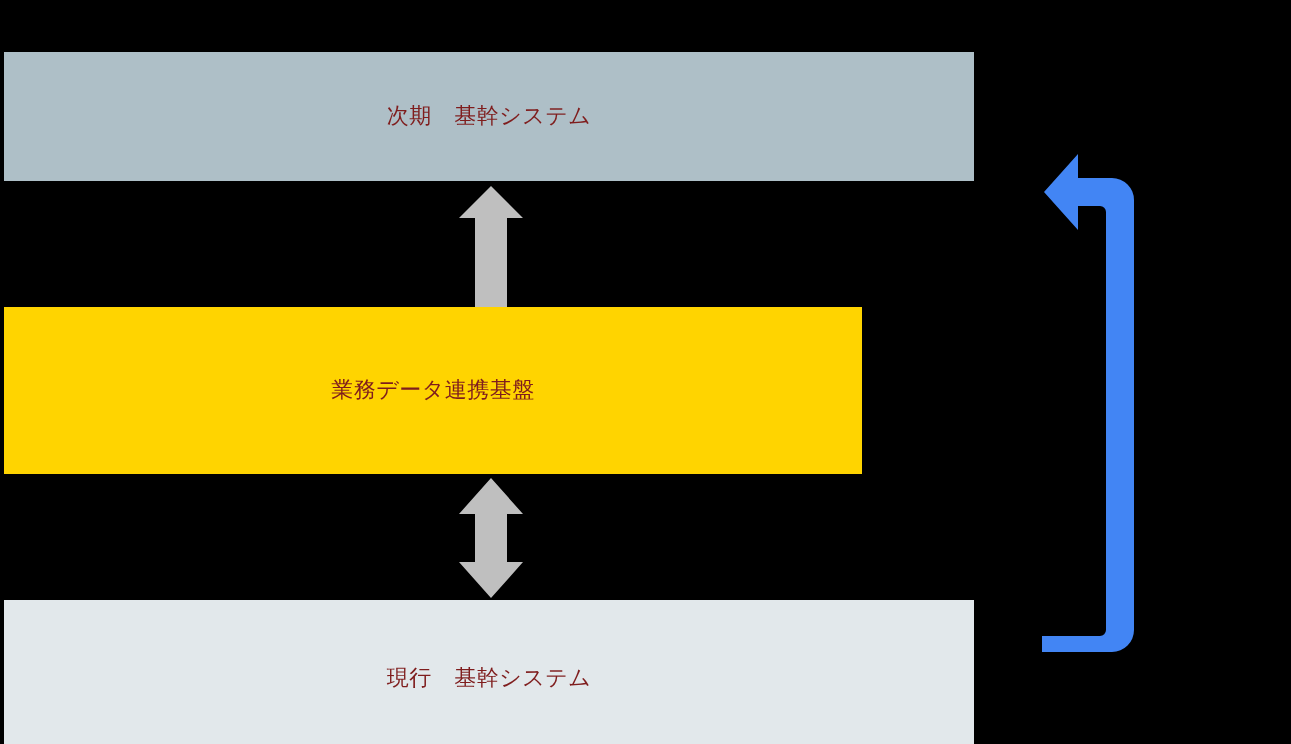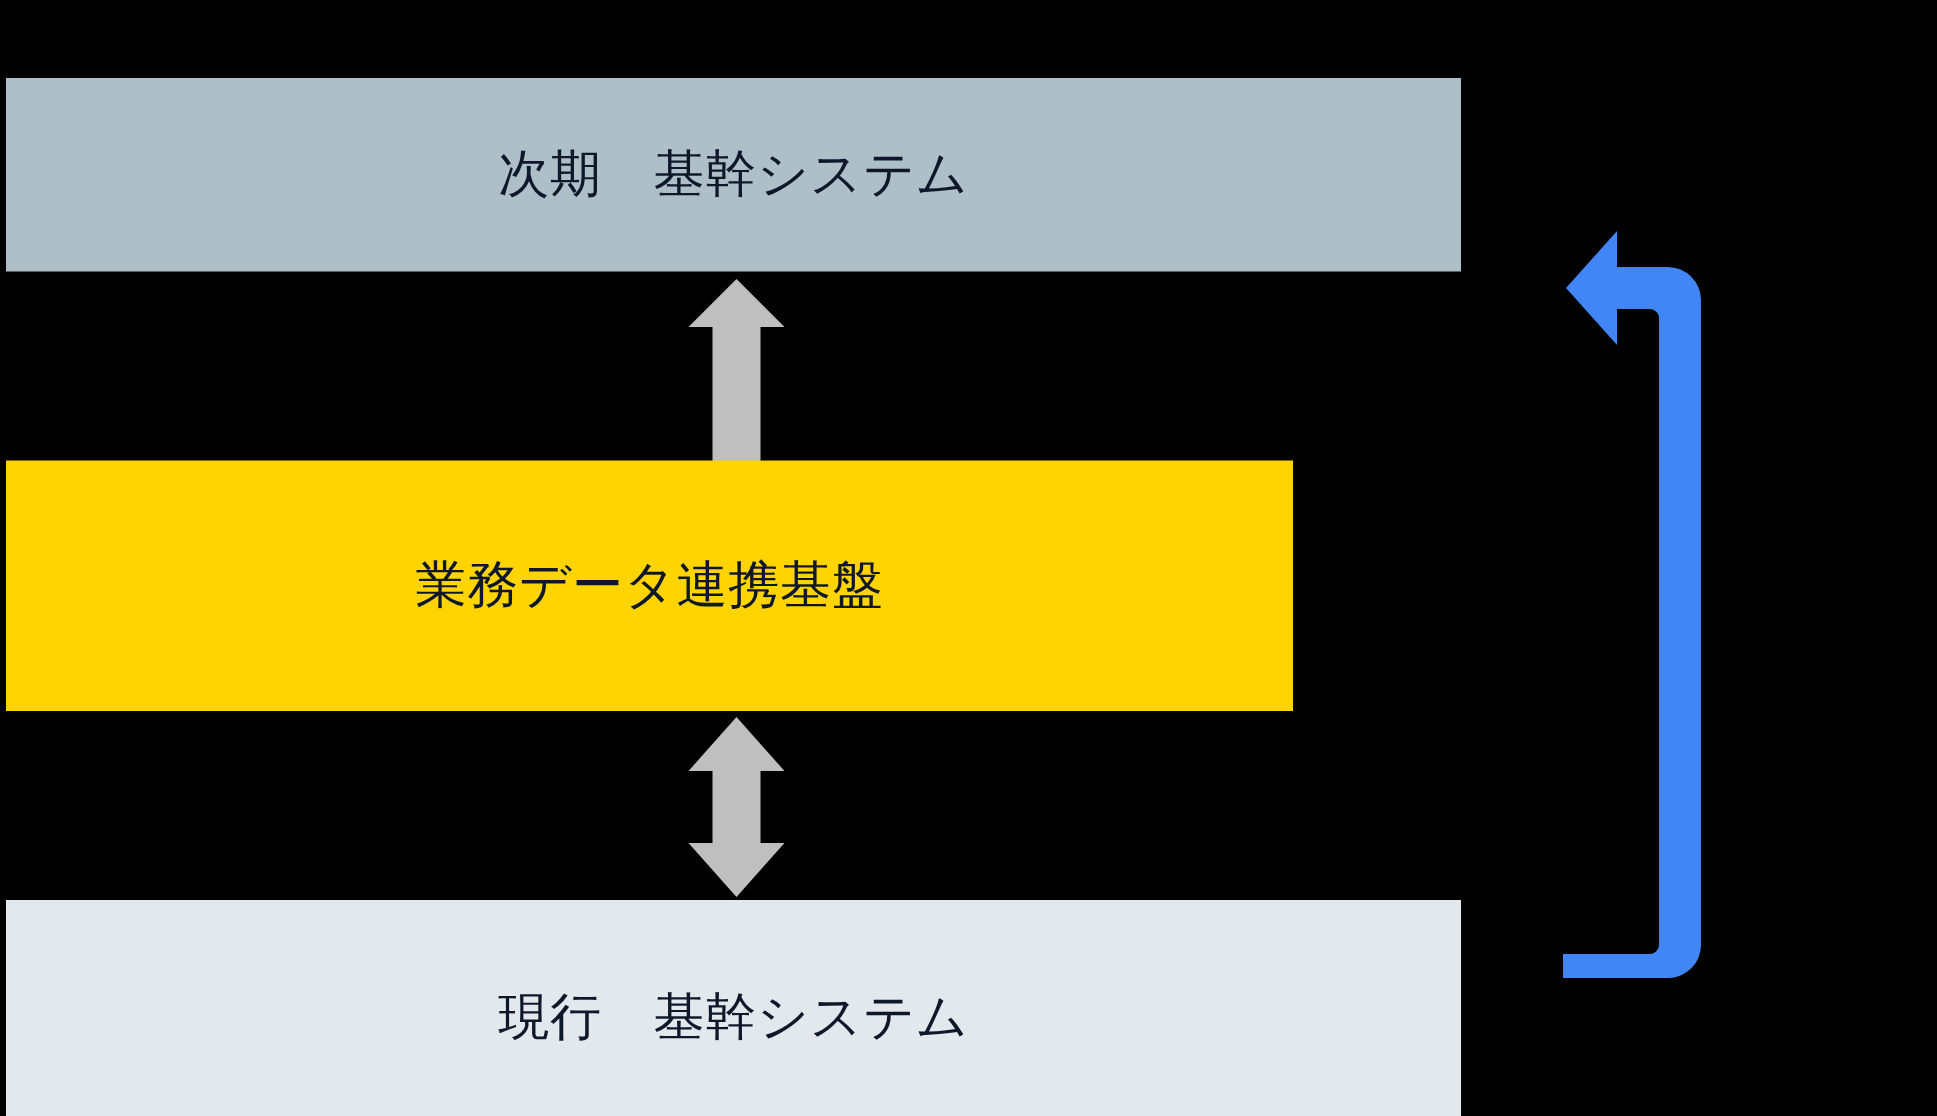--- a/index.html
+++ b/index.html
@@ -18,22 +18,22 @@
     overflow: hidden;
   }
   .box {
     position: absolute;
     display: flex;
     align-items: center;
     justify-content: center;
     box-sizing: border-box;
   }
   .box-label {
-    color: #0f172a;
-    font-size: 34px;
+    color: #7f1d1d;
+    font-size: 22px;
     letter-spacing: 0.5px;
     white-space: pre;
     line-height: 1.2;
   }
   #box-next {
     left: 4px;
     top: 52px;
     width: 970px;
     height: 129px;
     background: #AEBFC7;

